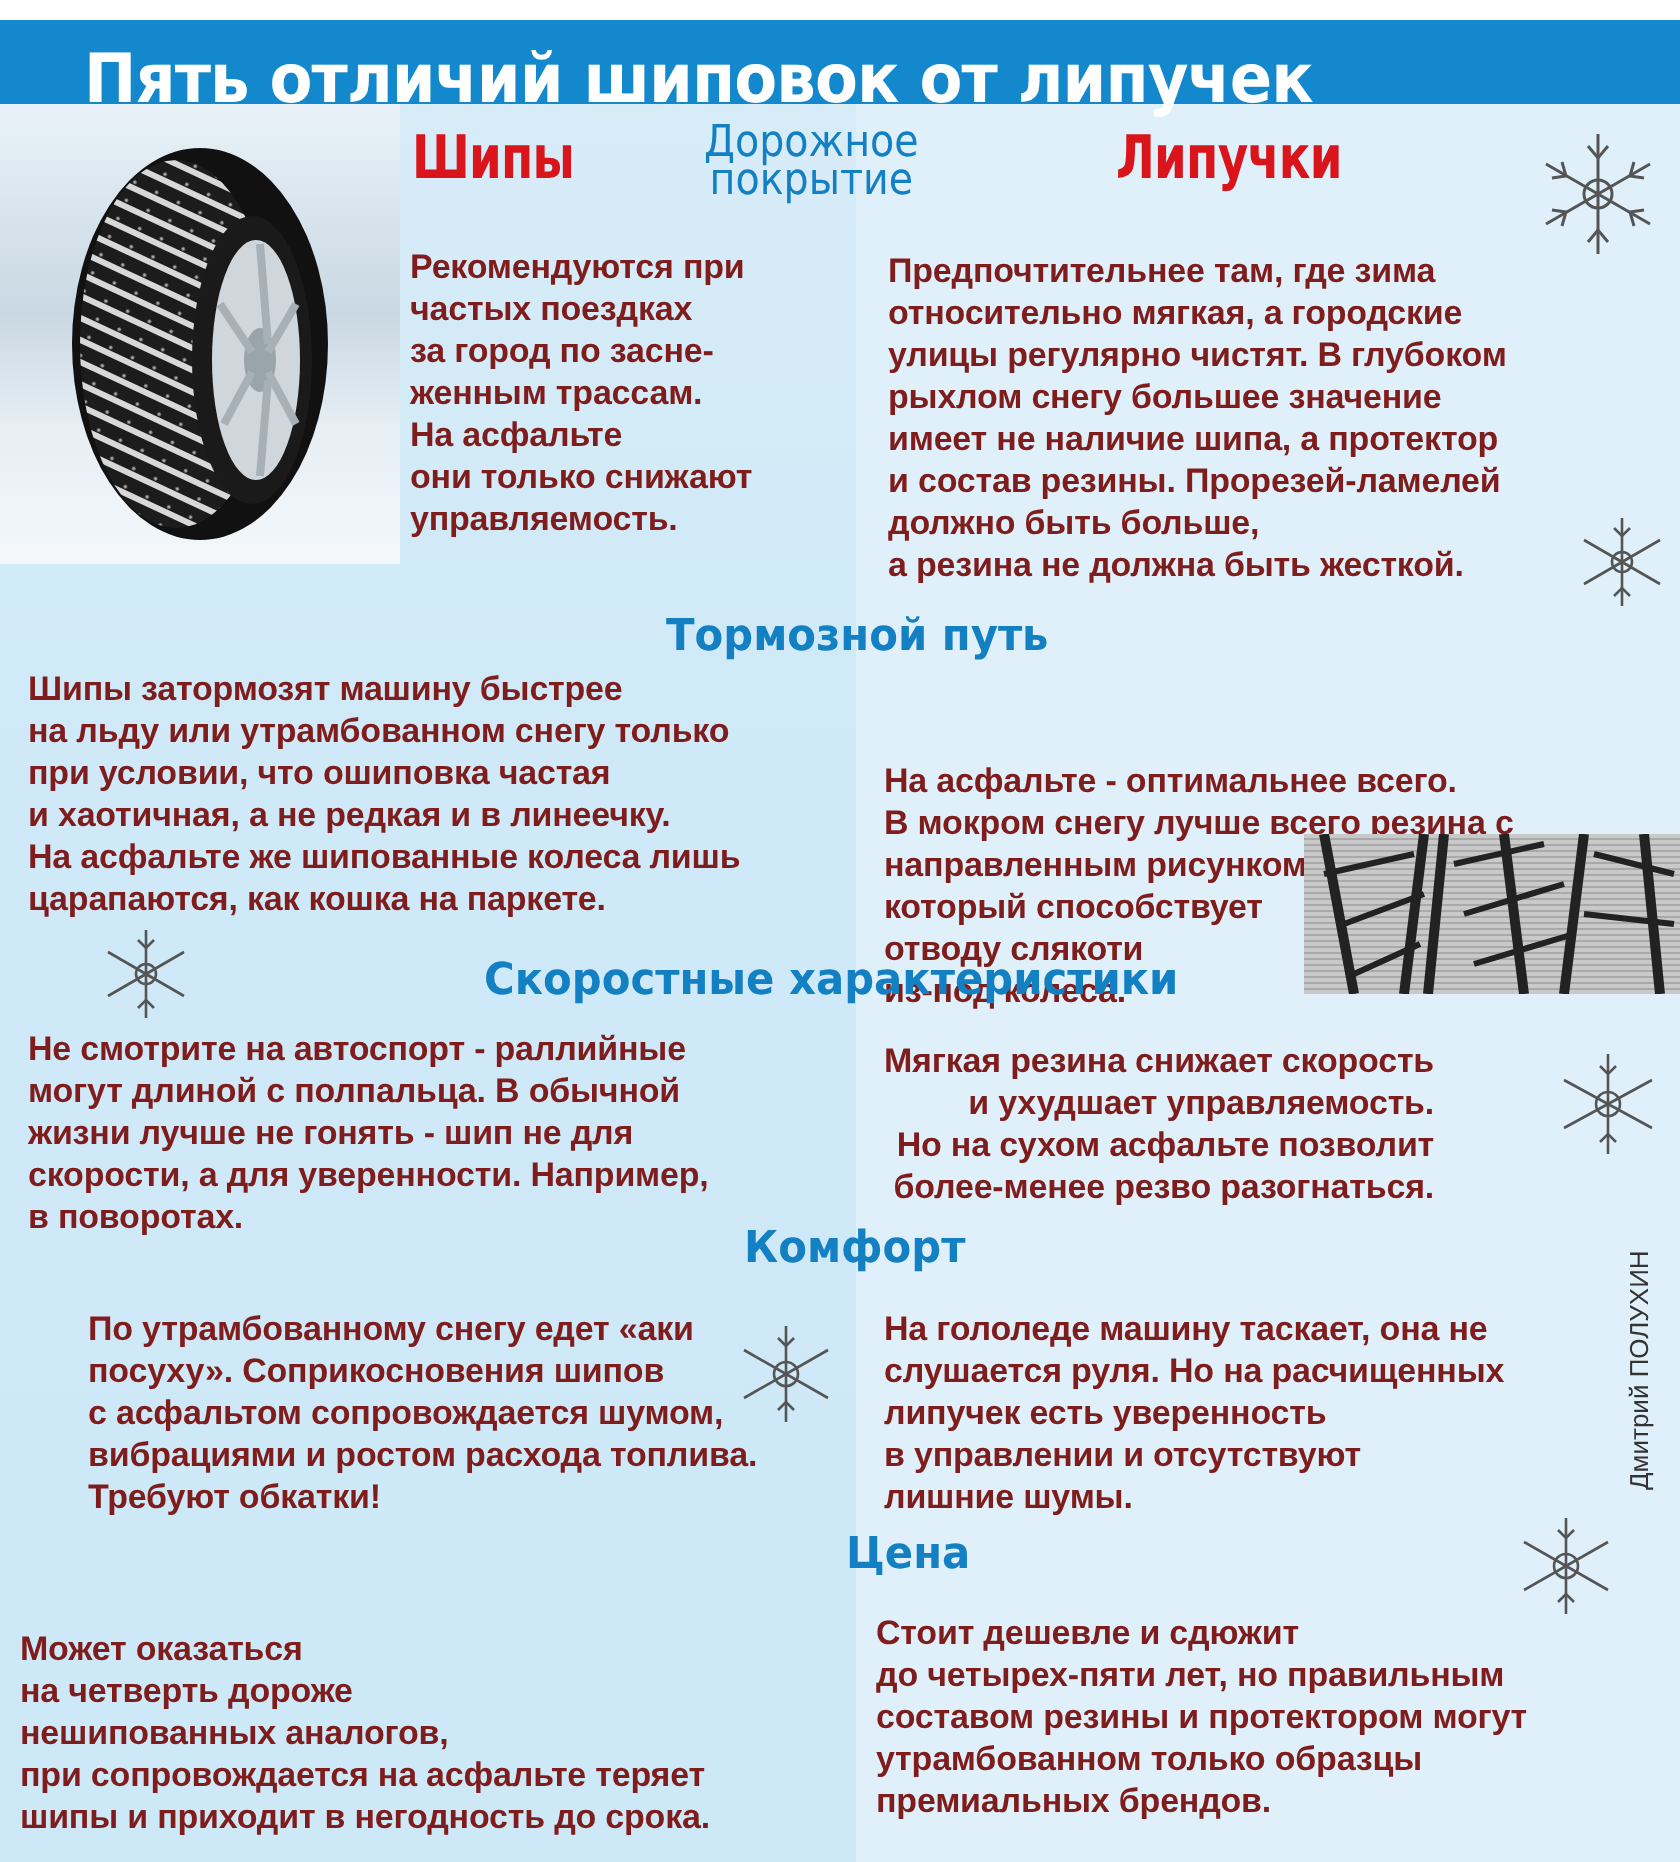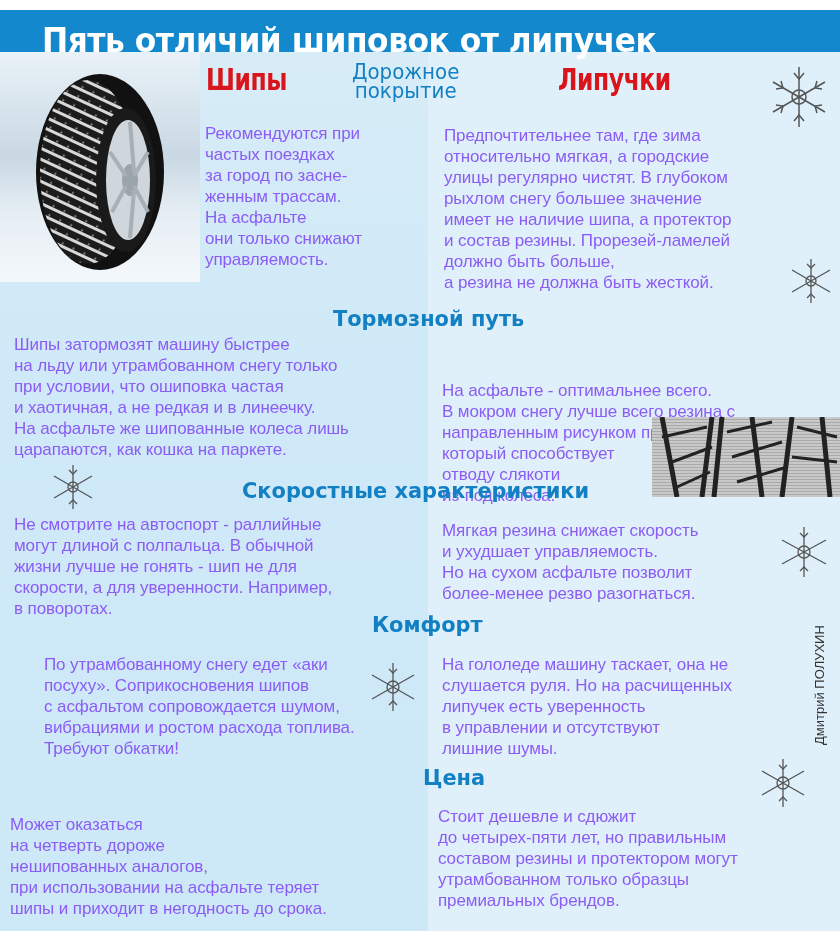--- a/index.html
+++ b/index.html
@@ -47,21 +47,21 @@
     color: #1280c3; font-size: 22px; line-height: 19px; text-align: center; font-weight: normal;
     transform: scaleX(0.9); transform-origin: left top;
   }
   .section-title {
     position: absolute; font-family: "DejaVu Sans", sans-serif;
     font-size: 22px; font-weight: bold; color: #1280c3; white-space: nowrap;
     transform: scaleX(0.95); transform-origin: left top;
   }
   .txt {
     position: absolute; font-family: "Liberation Sans", sans-serif;
-    font-weight: normal; font-size: 17px; line-height: 21px; color: #8b5cf6;
+    font-weight: bold; font-size: 17px; line-height: 21px; color: #7f1d1d;
     white-space: pre; letter-spacing: -0.1px;
   }
   .snow { position: absolute; }
   .tread-photo {
     position: absolute; left: 652px; top: 417px; width: 188px; height: 80px;
     background: repeating-linear-gradient(0deg, #c9c9c9 0px, #c9c9c9 2px, #a9a9a9 2px, #a9a9a9 3px);
     overflow: hidden;
   }
   .author {
     position: absolute; left: 812px; top: 745px; width: 160px; height: 16px;
@@ -140,42 +140,42 @@
     <path d="M10 20 L55 10 M20 45 L60 30 M25 70 L58 55 M75 15 L120 5 M80 40 L130 25 M85 65 L135 50 M145 10 L185 20 M140 40 L185 45" stroke="#222" stroke-width="3" fill="none"></path>
   </svg>
 </div>
 
 <div class="section-title" style="left:242px; top:478px;">Скоростные характеристики</div>
 <div class="txt" style="left:14px; top:514px;">Не смотрите на автоспорт - раллийные
 могут длиной с полпальца. В обычной
 жизни лучше не гонять - шип не для
 скорости, а для уверенности. Например,
 в поворотах.</div>
-<div class="txt" style="left:442px; top:520px;">Мягкая резина снижает скорость
+<div class="txt" style="left:442px; top:520px;text-align:right;">Мягкая резина снижает скорость
 и ухудшает управляемость.
 Но на сухом асфальте позволит
 более-менее резво разогнаться.</div>
 
 <div class="section-title" style="left:372px; top:612px;">Комфорт</div>
 <div class="txt" style="left:14px; top:654px;margin-left:30px;">По утрамбованному снегу едет «аки
 посуху». Соприкосновения шипов
 с асфальтом сопровождается шумом,
 вибрациями и ростом расхода топлива.
 Требуют обкатки!</div>
 <div class="txt" style="left:442px; top:654px;">На гололеде машину таскает, она не
 слушается руля. Но на расчищенных
 липучек есть уверенность
 в управлении и отсутствуют
 лишние шумы.</div>
 
 <div class="section-title" style="left:423px; top:765px;">Цена</div>
 <div class="txt" style="left:10px; top:814px;">Может оказаться
 на четверть дороже
 нешипованных аналогов,
-при использовании на асфальте теряет
+при сопровождается на асфальте теряет
 шипы и приходит в негодность до срока.</div>
 <div class="txt" style="left:438px; top:806px;">Стоит дешевле и сдюжит
 до четырех-пяти лет, но правильным
 составом резины и протектором могут
 утрамбованном только образцы
 премиальных брендов.</div>
 
 <div class="author">Дмитрий ПОЛУХИН</div>
 
 <svg class="snow" style="left:766px; top:64px;" width="66" height="66" viewBox="-33 -33 66 66">

